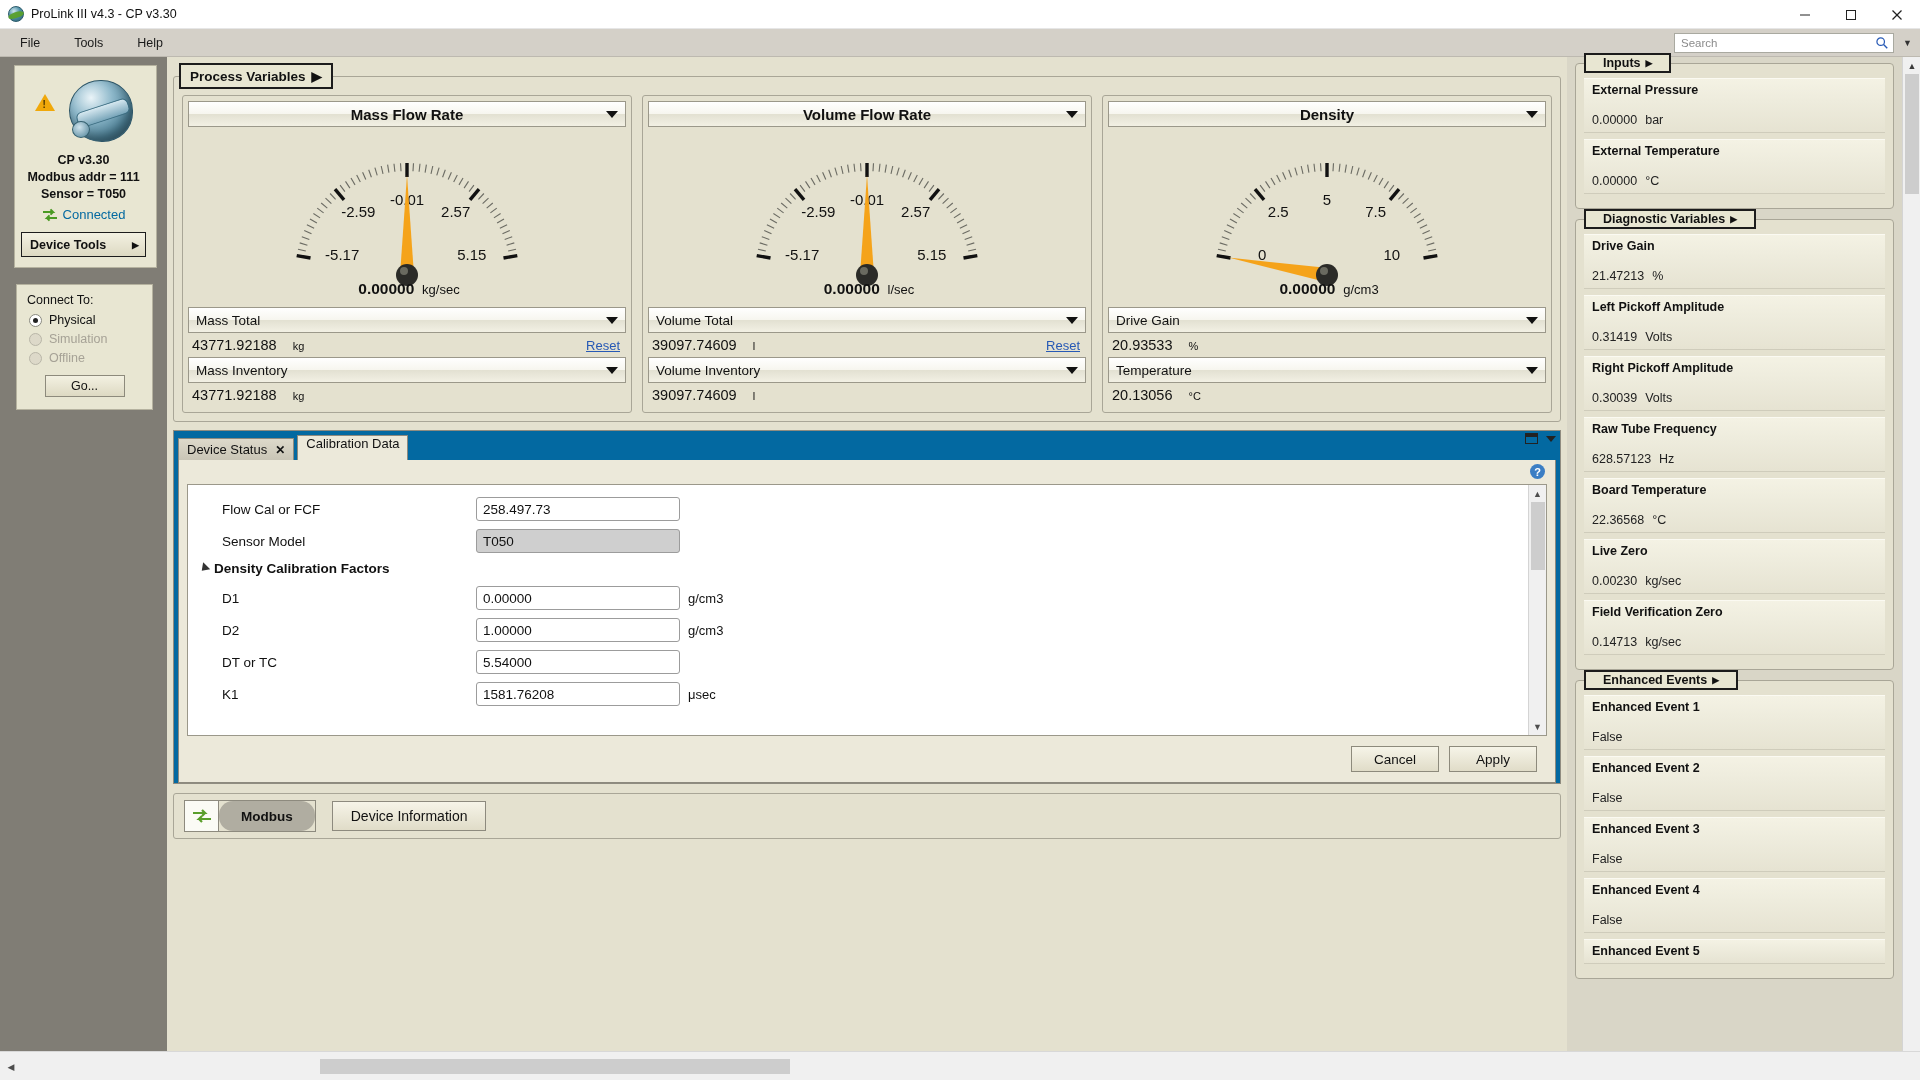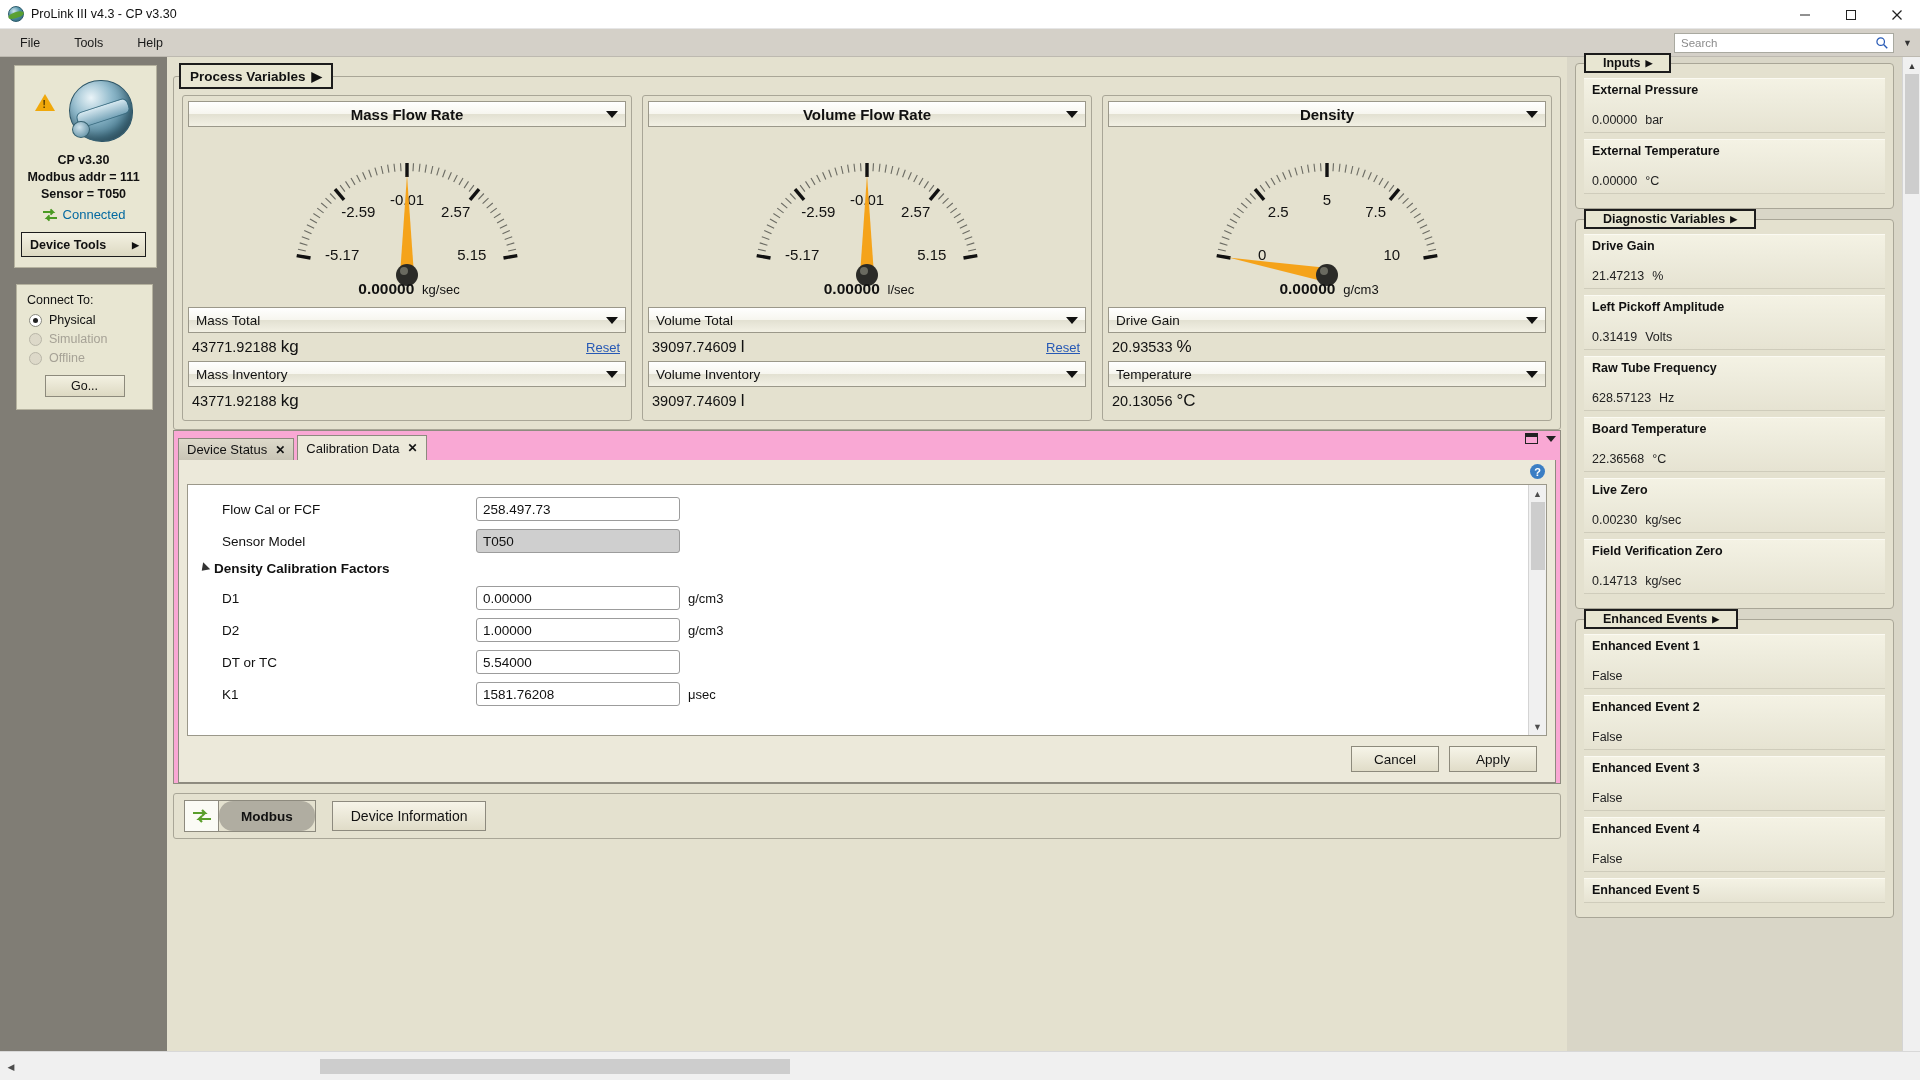--- a/index.html
+++ b/index.html
@@ -142,33 +142,33 @@
     position:absolute; bottom:4px; left:4px; right:0; text-align:center; font-size:15px; color:#111;
   }
   .gauge-read b { font-weight:bold; font-size:15.5px; }
   .gauge-read span { font-size:13px; }
   .tot-block { margin-top:5px; }
   .tot-val-row {
     display:flex; align-items:center; justify-content:space-between;
     padding: 4px 6px 4px 4px; font-size:14px; color:#111;
   }
   .tot-val-row .num { font-size:14.5px; }
-  .tot-val-row .unit { font-size:17px; margin-left:4px; }
+  .tot-val-row .unit { font-size:11px; margin-left:16px; }
   .reset-link { color:#2759b5; text-decoration:underline; font-size:13px; }
 
   
-  .tabs-panel { background:#f9a8d4; border:1px solid #8f8c80; padding: 4px 4px 0 4px;
+  .tabs-panel { margin-top:8px; background:#0369a1; border:1px solid #8f8c80; padding: 4px 4px 0 4px;
                 position:relative; }
   .tabstrip { display:flex; align-items:flex-end; gap:3px; height:25px; position:relative; }
   .tab {
     display:flex; align-items:center; gap:8px; height:22px; padding: 0 8px;
     background: linear-gradient(180deg,#ddd9ca,#c9c5b6); border:1px solid #8d8a7e;
     border-bottom:none; font-size:13px; color:#111;
   }
-  .tab.active { background:#ece9da; height:25px; font-weight:normal; }
+  .tab.active { background:#ece9da; height:25px; font-weight:normal;flex-direction:column; }
   .tab .x { font-size:12px; font-weight:bold; }
   .tab-right {
     position:absolute; right:4px; top:2px; display:flex; align-items:center; gap:8px;
   }
   .tab-right .boxico { width:13px; height:11px; border:1.5px solid #222; border-top-width:4px; }
   .tab-right .dncaret { width:0;height:0;border-left:5px solid transparent;
      border-right:5px solid transparent;border-top:6px solid #222; }
   .tabcontent { background:#ece9da; border:1px solid #8d8a7e; border-top:none;
                 padding: 6px 8px 10px 8px; position:relative; }
   .help-dot {
@@ -725,20 +725,24 @@
             </div>
             <div class="rv-item">
         <div class="rv-name">Drive Gain</div>
         <div class="rv-val">21.47213<span class="u">%</span></div>
       </div>
             <div class="rv-item">
         <div class="rv-name">Left Pickoff Amplitude</div>
         <div class="rv-val">0.31419<span class="u">Volts</span></div>
       </div>
             <div class="rv-item">
+        <div class="rv-name">Right Pickoff Amplitude</div>
+        <div class="rv-val">0.30039<span class="u">Volts</span></div>
+      </div>
+            <div class="rv-item">
         <div class="rv-name">Raw Tube Frequency</div>
         <div class="rv-val">628.57123<span class="u">Hz</span></div>
       </div>
             <div class="rv-item">
         <div class="rv-name">Board Temperature</div>
         <div class="rv-val">22.36568<span class="u">°C</span></div>
       </div>
             <div class="rv-item">
         <div class="rv-name">Live Zero</div>
         <div class="rv-val">0.00230<span class="u">kg/sec</span></div>

